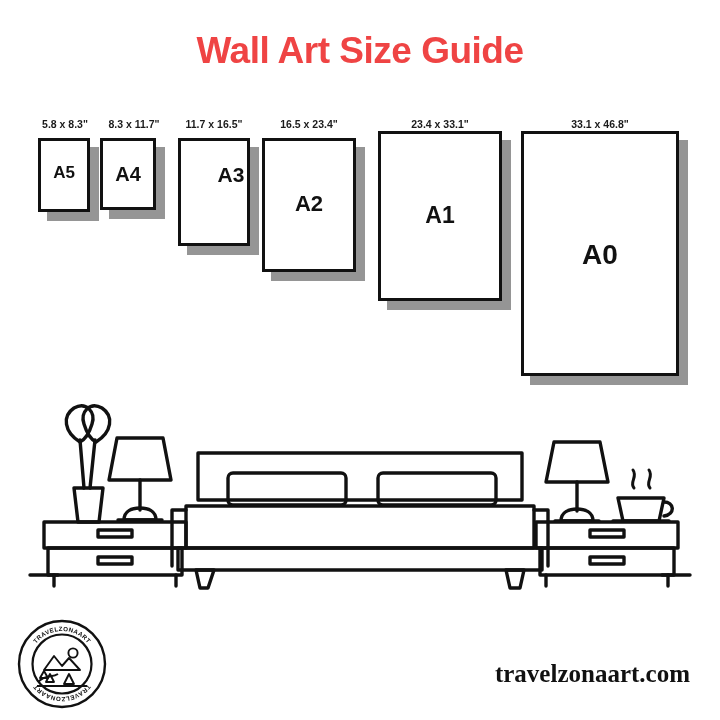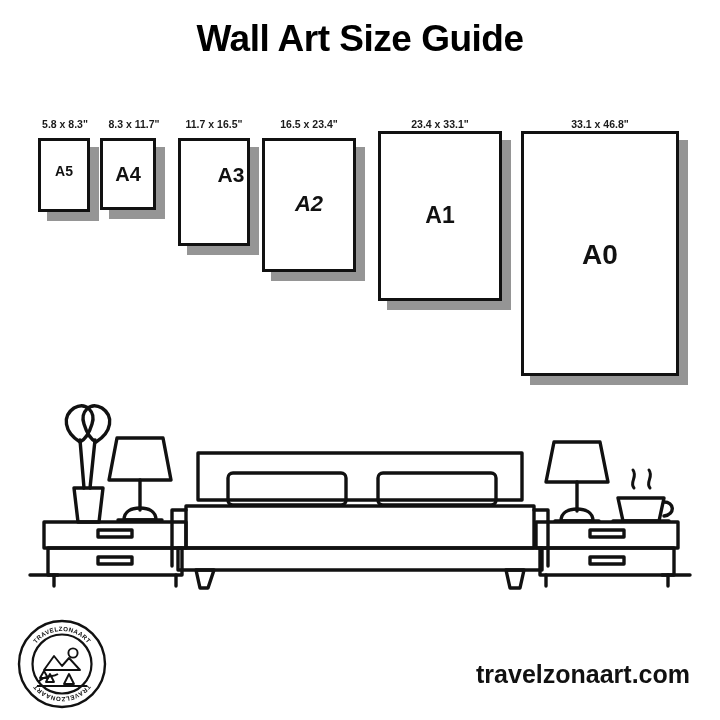--- a/index.html
+++ b/index.html
@@ -17,28 +17,28 @@
   }
   #page {
     position: relative;
     width: 720px;
     height: 720px;
   }
 
   
   #title {
     position: absolute;
-    top: 18px;
+    top: 30px;
     left: 0;
     width: 720px;
     text-align: center;
     font-size: 37px;
     font-weight: bold;
     letter-spacing: -0.5px;
-    color: #000000;
+    color: #ef4444;
   }
 
   
   #frames {
     position: absolute;
     left: 0;
     top: 0;
     width: 720px;
     height: 400px;
   }
@@ -87,20 +87,21 @@
     height: 120px;
   }
   #site-url {
     position: absolute;
     right: 30px;
     top: 60px;
     font-size: 25px;
     font-weight: bold;
     color: #111111;
     letter-spacing: 0px;
+    font-family: Liberation Serif, serif;
   }
   #logo {
     position: absolute;
     left: 16px;
     top: 18px;
     width: 92px;
     height: 92px;
   }
   .logo-text {
     font-size: 6.2px;
@@ -113,39 +114,39 @@
 <body>
 
 <div id="page">
 
   <div id="title">Wall Art Size Guide</div>
 
   <div id="frames">
       <div class="frame-group">
         <div class="frame-label" style="left: 30px; top: 118px; width: 70px;">5.8 x 8.3"</div>
         <div class="frame-box" style="left: 38px; top: 138px; width: 52px; height: 74px;">
-          <div class="frame-name" style="top: 22px; font-size: 14px;">A5</div>
+          <div class="frame-name" style="top: 22px; font-size: 17px;">A5</div>
         </div>
       </div>
       <div class="frame-group">
         <div class="frame-label" style="left: 90px; top: 118px; width: 88px;">8.3 x 11.7"</div>
         <div class="frame-box" style="left: 100px; top: 138px; width: 56px; height: 72px;">
           <div class="frame-name" style="top: 22px; font-size: 20px;">A4</div>
         </div>
       </div>
       <div class="frame-group">
         <div class="frame-label" style="left: 168px; top: 118px; width: 92px;">11.7 x 16.5"</div>
         <div class="frame-box" style="left: 178px; top: 138px; width: 72px; height: 108px;">
           <div class="frame-name" style="top: 22px; font-size: 21px; padding-left: 17px;">A3</div>
         </div>
       </div>
       <div class="frame-group">
         <div class="frame-label" style="left: 252px; top: 118px; width: 114px;">16.5 x 23.4"</div>
         <div class="frame-box" style="left: 262px; top: 138px; width: 94px; height: 134px;">
-          <div class="frame-name" style="top: 50px; font-size: 22px; font-style: italic;">A2</div>
+          <div class="frame-name" style="top: 50px; font-size: 22px;">A2</div>
         </div>
       </div>
       <div class="frame-group">
         <div class="frame-label" style="left: 368px; top: 118px; width: 144px;">23.4 x 33.1"</div>
         <div class="frame-box" style="left: 378px; top: 131px; width: 124px; height: 170px;">
           <div class="frame-name" style="top: 68px; font-size: 23px; text-align: center;">A1</div>
         </div>
       </div>
       <div class="frame-group">
         <div class="frame-label" style="left: 511px; top: 118px; width: 178px;">33.1 x 46.8"</div>

